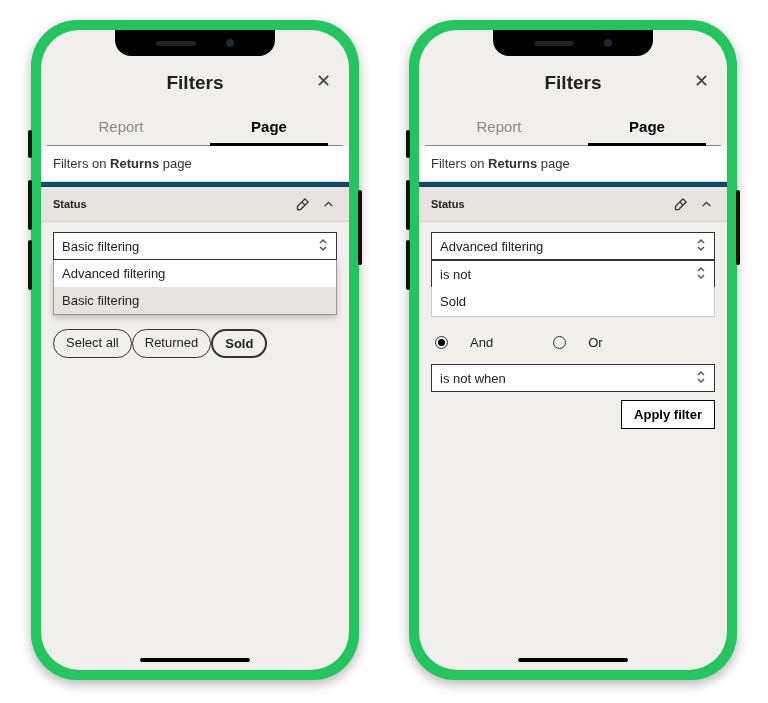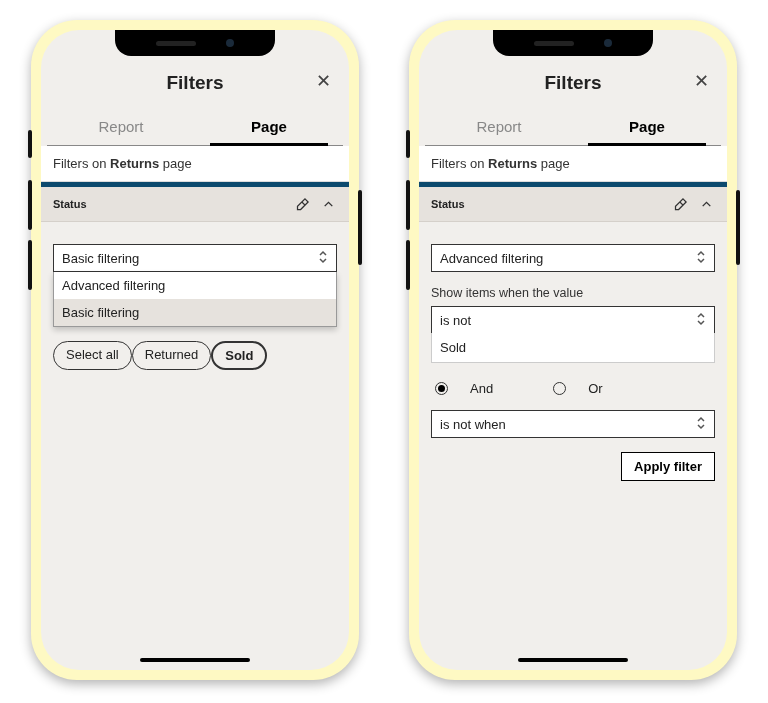--- a/index.html
+++ b/index.html
@@ -10,21 +10,21 @@
     font-family: "Segoe UI", Arial, sans-serif;
     width: 768px;
     height: 703px;
     display: flex;
     gap: 50px;
     justify-content: center;
   }
   .phone {
     width: 328px;
     height: 660px;
-    background: #fef9c3;
+    background: #22c55e;
     border-radius: 46px;
     padding: 10px;
     position: relative;
     box-shadow: 0 4px 12px rgba(0,0,0,0.3);
   }
   .phone-inner {
     background: #f1efec;
     width: 100%;
     height: 100%;
     border-radius: 38px;
@@ -129,21 +129,21 @@
   }
   .section-bar .spacer { flex:1; }
   .eraser-icon, .chev-icon {
     width:18px; height:18px;
     display:inline-flex; align-items:center; justify-content:center;
     margin-left:8px;
     cursor:pointer;
     color:#333;
   }
   .body {
-    padding: 22px 12px;
+    padding: 10px 12px;
     flex:1;
     font-size:13px;
     color:#222;
     border-radius:8px;
   }
   .select {
     border:1px solid #333;
     background:#fff;
     padding:5px 8px;
     display:flex;
@@ -184,21 +184,21 @@
     background:#fff;
     padding:7px 8px;
     margin-top:-1px;
     font-size:13px;
     margin-bottom:2px;
   }
   .radios { display:flex; gap:60px; margin:18px 4px 14px 4px; font-size:13px;}
   .radio { display:flex; align-items:center; gap:22px; cursor:pointer;}
   .rdot { width:13px; height:13px; border:1.5px solid #333; border-radius:50%; display:inline-flex; align-items:center; justify-content:center;}
   .rdot.on::after { content:""; width:7px; height:7px; background:#000; border-radius:50%;}
-  .apply-row { display:flex; justify-content:flex-end; margin-top:14px;}
+  .apply-row { display:flex; justify-content:flex-end; margin-top:8px;}
   .apply-btn {
     border:1.5px solid #000;
     background:#fff;
     padding:6px 12px;
     font-size:13px;
     font-weight:700;
     cursor:pointer;
   }
   .home-ind {
     position:absolute;
@@ -311,21 +311,20 @@
       <div class="body">
         <div class="select">
           <span>Advanced filtering</span>
           <span class="updn">
             <svg width="10" height="14" viewBox="0 0 10 14" fill="none" stroke="#555" stroke-width="1.5">
                 <polyline points="2 5 5 2 8 5"></polyline>
                 <polyline points="2 9 5 12 8 9"></polyline>
               </svg>
           </span>
         </div>
-        <div class="label">Show items when the value</div>
         <div class="select">
           <span>is not</span>
           <span class="updn">
             <svg width="10" height="14" viewBox="0 0 10 14" fill="none" stroke="#555" stroke-width="1.5">
                 <polyline points="2 5 5 2 8 5"></polyline>
                 <polyline points="2 9 5 12 8 9"></polyline>
               </svg>
           </span>
         </div>
         <div class="textval">Sold</div>

